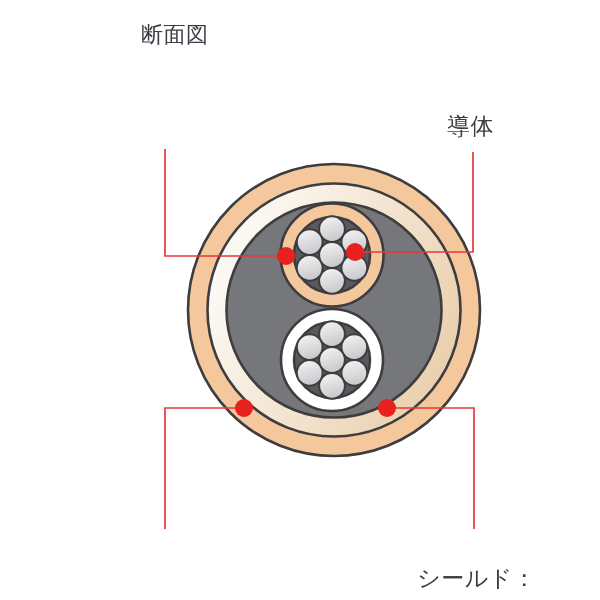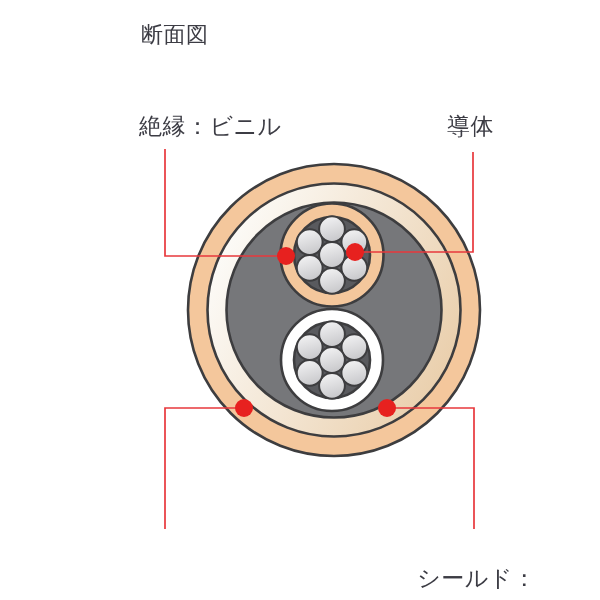--- a/index.html
+++ b/index.html
@@ -76,20 +76,19 @@
     <path class="leader" d="M449,152 V252 H331"></path>
     <path class="leader" d="M220,408 H141 V529"></path>
     <path class="leader" d="M363,408 H450 V529"></path>
 
     <circle cx="262" cy="256" r="9" class="dot"></circle>
     <circle cx="331" cy="252" r="9" class="dot"></circle>
     <circle cx="220" cy="408" r="9" class="dot"></circle>
     <circle cx="363" cy="408" r="9" class="dot"></circle>
   </svg>
 
-  <div class="label lbl-insulation">絶縁：ビニル</div>
   <div class="label lbl-conductor">導体</div>
   <div class="label lbl-shield">
     <span class="line1">シールド：</span>
     
   </div>
 
 </div>
 
 </body></html>

